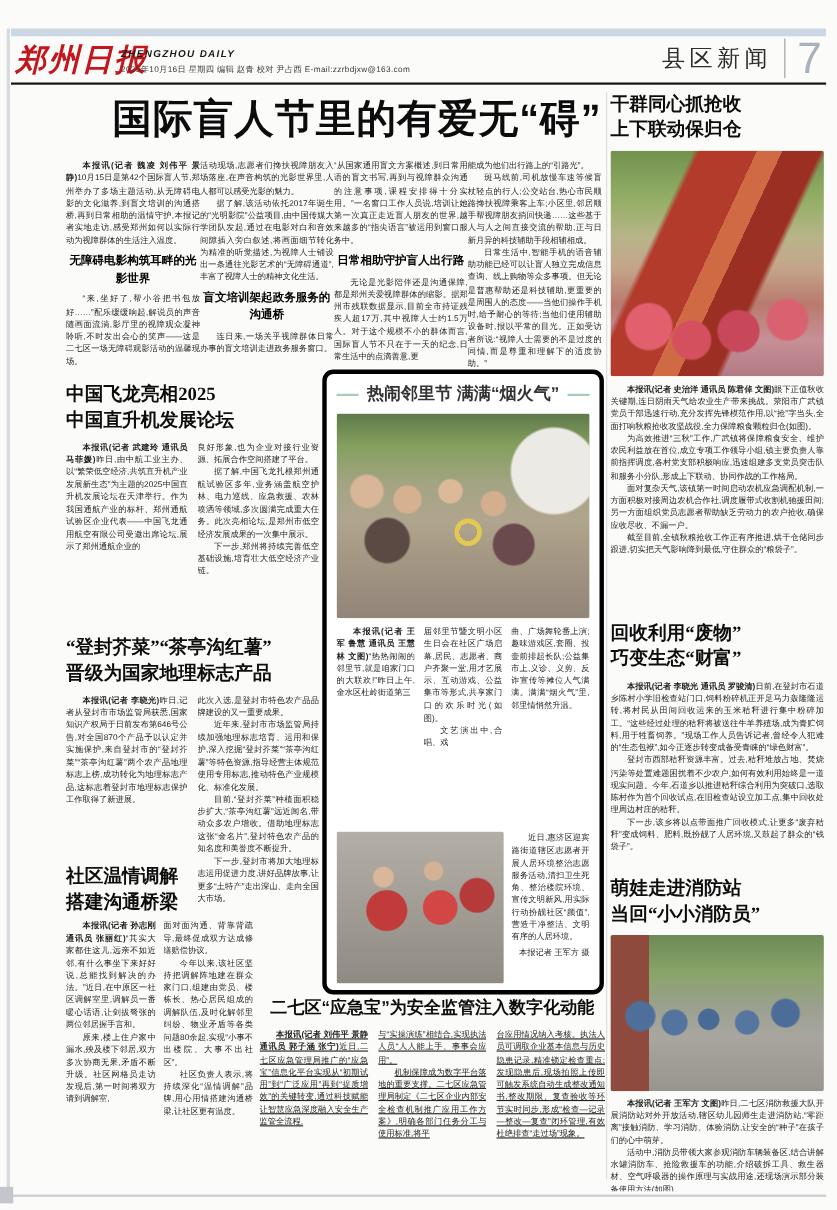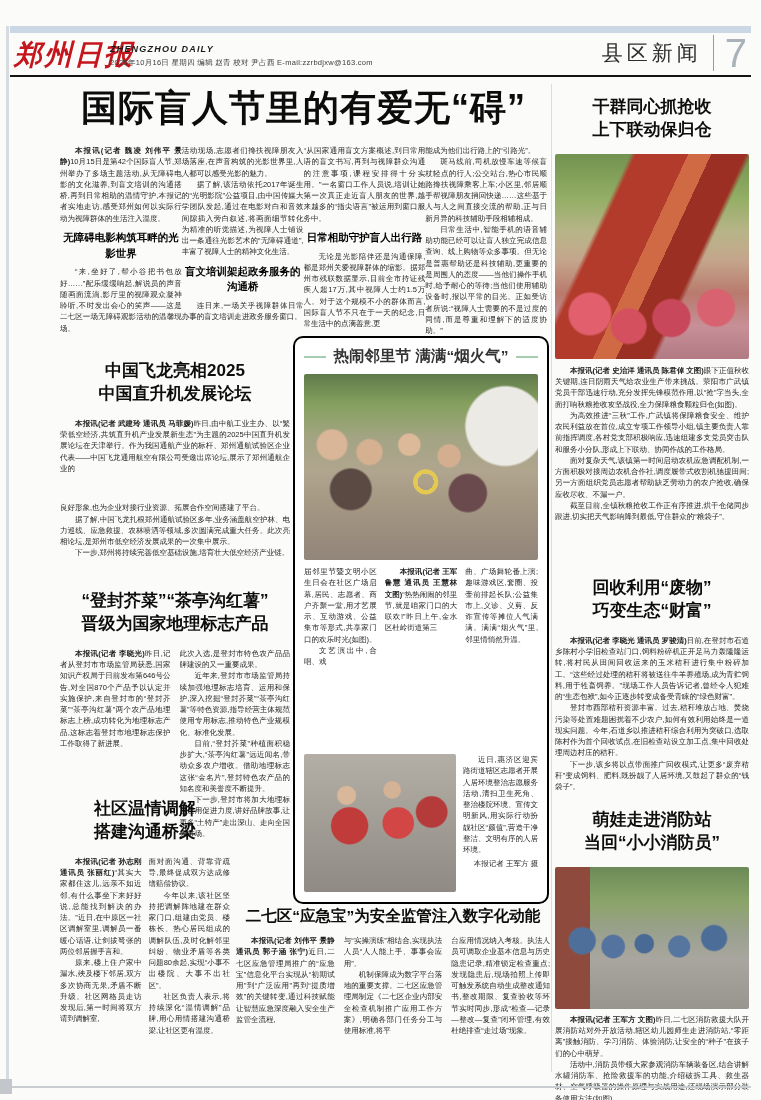--- a/index.html
+++ b/index.html
@@ -29,59 +29,59 @@
   .bodytext p{margin:0;text-indent:2em;}
   .bodytext p.noindent{text-indent:0;}
   .bodytext p.credit{text-indent:0;text-align:right;margin-top:3px;}
   .bodytext b{font-weight:bold;}
   .subhead{margin:6px 0 5px;font-size:10.5px;text-align:center;color:#000;font-weight:bold;}
   .cols{display:flex;overflow:hidden;}
   .col{flex:1;min-width:0;overflow:hidden;}
 
   
   .main-article{left:60px;top:82px;width:487px;}
-  .main-article h1{margin:2px 0 12px;font-size:36px;font-weight:900;text-align:center;color:#0c0c0c;letter-spacing:1px;white-space:nowrap;}
+  .main-article h1{margin:2px 0 12px;font-size:36px;font-weight:900;text-align:right;color:#0c0c0c;letter-spacing:1px;white-space:nowrap;}
   .cols-main{height:208px;gap:0;}
 
   
-  .story h2{margin:12px;font-size:17px;line-height:1.35;text-align:center;color:#0d0d0d;font-weight:bold;}
+  .story h2{margin:0;font-size:17px;line-height:1.35;text-align:left;color:#0d0d0d;font-weight:bold;font-family:Liberation Serif, serif;}
   .harvest{left:555px;top:84px;width:194px;}
   .photo{width:100%;border-radius:2px;}
   .photo-harvest{height:205px;margin:7px 0 6px;}
   .harvest-caption{height:218px;overflow:hidden;}
   .recycle{left:555px;top:565px;width:194px;}
   .recycle-body{height:176px;overflow:hidden;margin-top:7px;}
   .fire{left:555px;top:797px;width:194px;}
   .photo-fire{height:142px;margin:7px 0 5px;}
   .fire-caption{height:86px;overflow:hidden;}
 
   
-  .greenbox{left:293px;top:336px;width:256px;height:568px;border:2px solid #000000;border-radius:10px;
+  .greenbox{left:293px;top:336px;width:256px;height:568px;border:4px solid #000000;border-radius:10px;
             background:#fff;box-sizing:border-box;padding:8px 9px;}
   .gb-title-row{display:flex;align-items:center;gap:8px;}
   .gline{flex:1;height:2px;background:#a6ccb2;}
   .gb-title{margin:0;font-size:15.5px;color:#333;white-space:nowrap;font-weight:bold;}
   .photo-festival{height:186px;margin:7px 0 6px;}
   .gb-cols{height:182px;gap:8px;}
   .gb-bottom{display:flex;gap:7px;margin-top:6px;}
   .photo-volunteer{width:152px;height:138px;flex:none;}
   .gb-side{flex:1;height:138px;overflow:hidden;}
 
   
   .feilong{left:60px;top:348px;width:230px;}
-  .feilong .cols{height:160px;margin-top:7px;gap:9px;flex-direction:column;}
+  .feilong .cols{height:160px;margin-top:7px;gap:9px;}
   .dili{left:60px;top:578px;width:230px;}
   .dili .cols{margin-top:7px;gap:9px;align-items:flex-start;}
   .dili .col1{height:150px;}
   .dili .col2{height:278px;}
   .shequ{left:60px;top:786px;width:170px;}
   .shequ .cols{height:240px;margin-top:4px;gap:7px;}
   .yingjibao{left:236px;top:906px;width:314px;}
   .yingjibao h2{margin:0;font-size:15.5px;text-align:center;color:#0d0d0d;font-weight:bold;white-space:nowrap;}
-  .yingjibao .cols{height:122px;margin-top:8px;gap:9px;}
+  .yingjibao .cols{height:122px;margin-top:8px;gap:9px;text-decoration:underline;}
 
   
   .photo-harvest{background:
     radial-gradient(circle at 18% 78%, #e2606e 0 9%, transparent 10%),
     radial-gradient(circle at 38% 84%, #d5505e 0 8%, transparent 9%),
     radial-gradient(circle at 60% 80%, #c9475a 0 9%, transparent 10%),
     radial-gradient(circle at 83% 75%, #d8626f 0 8%, transparent 9%),
     linear-gradient(115deg, transparent 26%, #b23b2c 28% 46%, #d06a45 46% 54%, #9c2f24 54% 66%, transparent 68%),
     linear-gradient(180deg, #72924f 0%, #94af66 22%, #b8b489 38%, #c4a58b 52%, #b97a6d 68%, #c79097 84%, #b27b84 100%);}
   .photo-festival{background:
@@ -198,25 +198,25 @@
 
   <section class="abs greenbox">
     <div class="gb-title-row">
       <span class="gline"></span>
       <h2 class="gb-title">热闹邻里节 满满“烟火气”</h2>
       <span class="gline"></span>
     </div>
     <div class="photo photo-festival"></div>
     <div class="cols gb-cols bodytext">
       <div class="col">
+          <p><b>本报讯(记者 王军 鲁慧 通讯员 王慧林 文图)</b>“热热闹闹的邻里节,就是咱家门口的大联欢!”昨日上午,金水区杜岭街道第三</p>
+        </div>
+      <div class="col">
           <p class="noindent">届邻里节暨文明小区生日会在社区广场启幕,居民、志愿者、商户齐聚一堂,用才艺展示、互动游戏、公益集市等形式,共享家门口的欢乐时光(如图)。</p>
           <p>文艺演出中,合唱、戏</p>
-        </div>
-      <div class="col">
-          <p><b>本报讯(记者 王军 鲁慧 通讯员 王慧林 文图)</b>“热热闹闹的邻里节,就是咱家门口的大联欢!”昨日上午,金水区杜岭街道第三</p>
         </div>
       <div class="col">
           <p class="noindent">曲、广场舞轮番上演;趣味游戏区,套圈、投壶前排起长队;公益集市上,义诊、义剪、反诈宣传等摊位人气满满。满满“烟火气”里,邻里情悄然升温。</p>
         </div>
     </div>
     <div class="gb-bottom">
       <div class="photo photo-volunteer"></div>
       <div class="bodytext gb-side">
           <p>近日,惠济区迎宾路街道辖区志愿者开展人居环境整治志愿服务活动,清扫卫生死角、整治楼院环境、宣传文明新风,用实际行动扮靓社区“颜值”,营造干净整洁、文明有序的人居环境。</p>
           <p class="credit">本报记者 王军方 摄</p>

